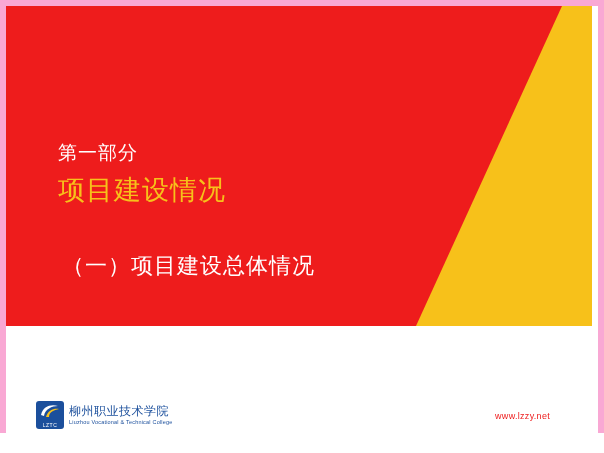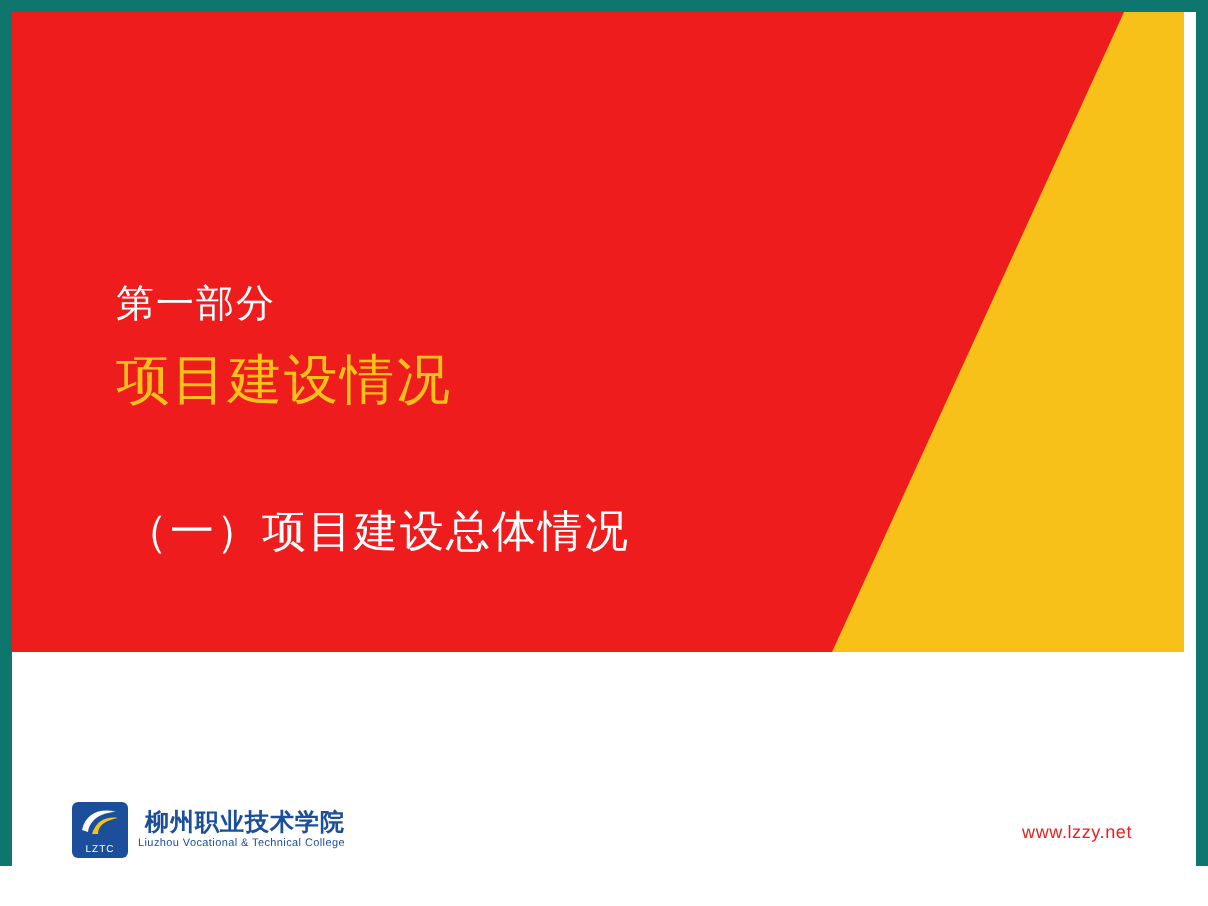--- a/index.html
+++ b/index.html
@@ -7,21 +7,21 @@
     padding: 0;
     background: #ffffff;
   }
   body {
     font-family: "Liberation Sans", sans-serif;
   }
   .slide {
     position: relative;
     width: 604px;
     height: 433px;
-    background: #0f766e;
+    background: #f9a8d4;
     overflow: hidden;
   }
   
   .canvas {
     position: absolute;
     left: 6px;
     top: 6px;
     width: 592px;
     height: 441px;
     background: #ffffff;
@@ -126,34 +126,33 @@
     font-family: "Liberation Sans", sans-serif;
   }
   .logo-text {
     display: flex;
     flex-direction: column;
     justify-content: center;
   }
   .logo-cn {
     font-size: 12px;
     color: #1b4f9c;
-    font-weight: bold;
+    font-weight: normal;
     letter-spacing: 0.5px;
     line-height: 14px;
-    text-align: right;
   }
   .logo-en {
     font-size: 5.5px;
     color: #1b4f9c;
     letter-spacing: 0.2px;
     line-height: 8px;
   }
   .site-url {
     position: absolute;
-    right: 32px;
+    right: 48px;
     top: 85px;
     font-size: 9px;
     color: #ee1c1c;
     letter-spacing: 0.3px;
   }
 </style>
 </head>
 <body>
 
 <div class="slide">

